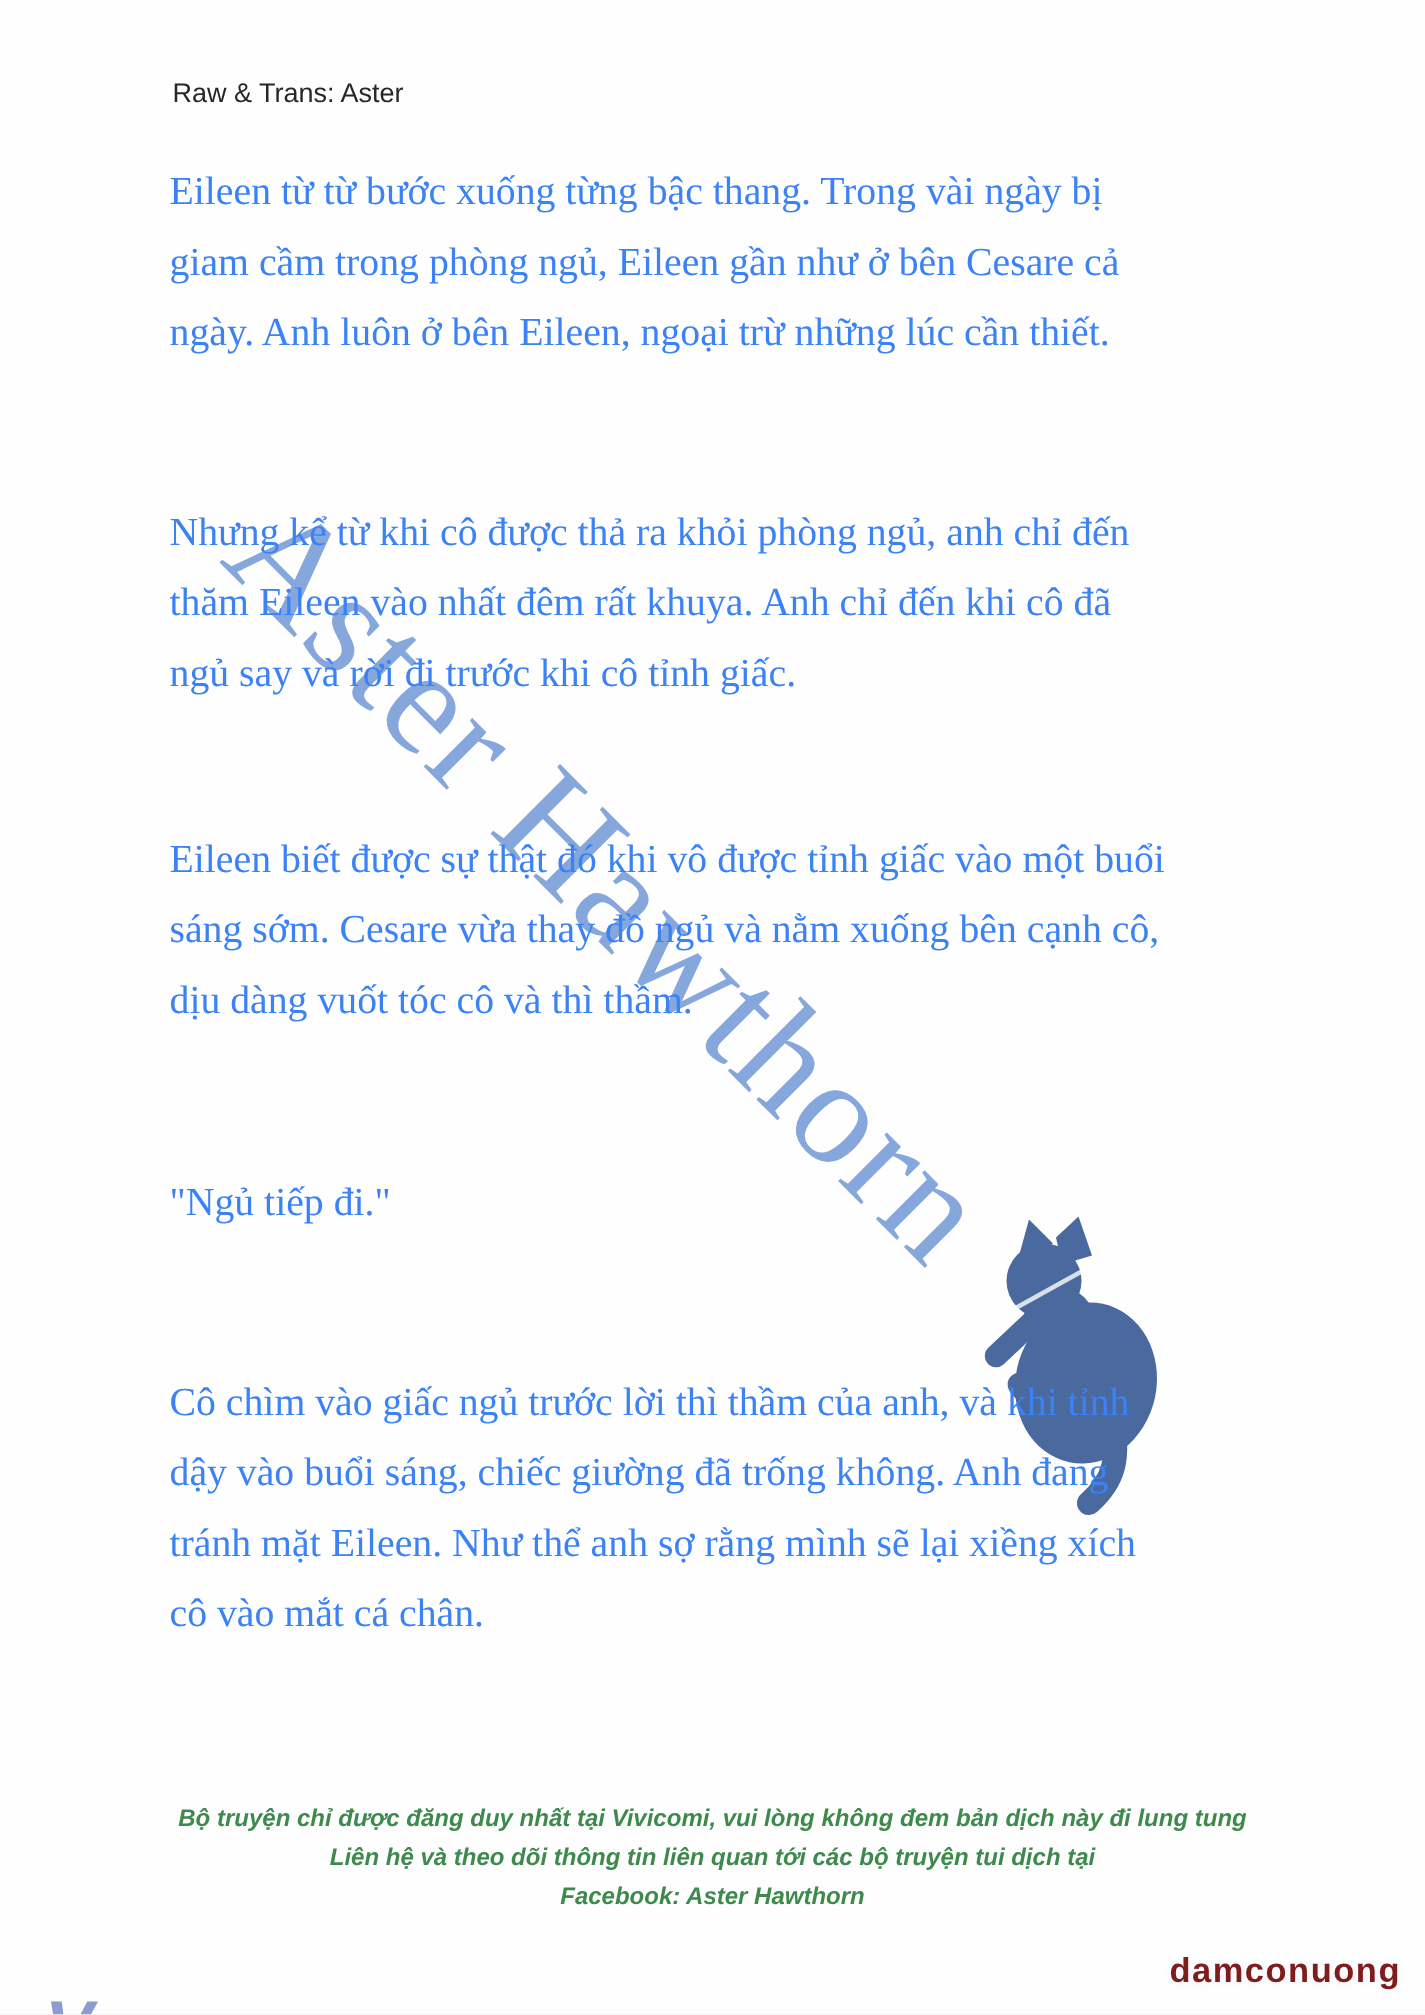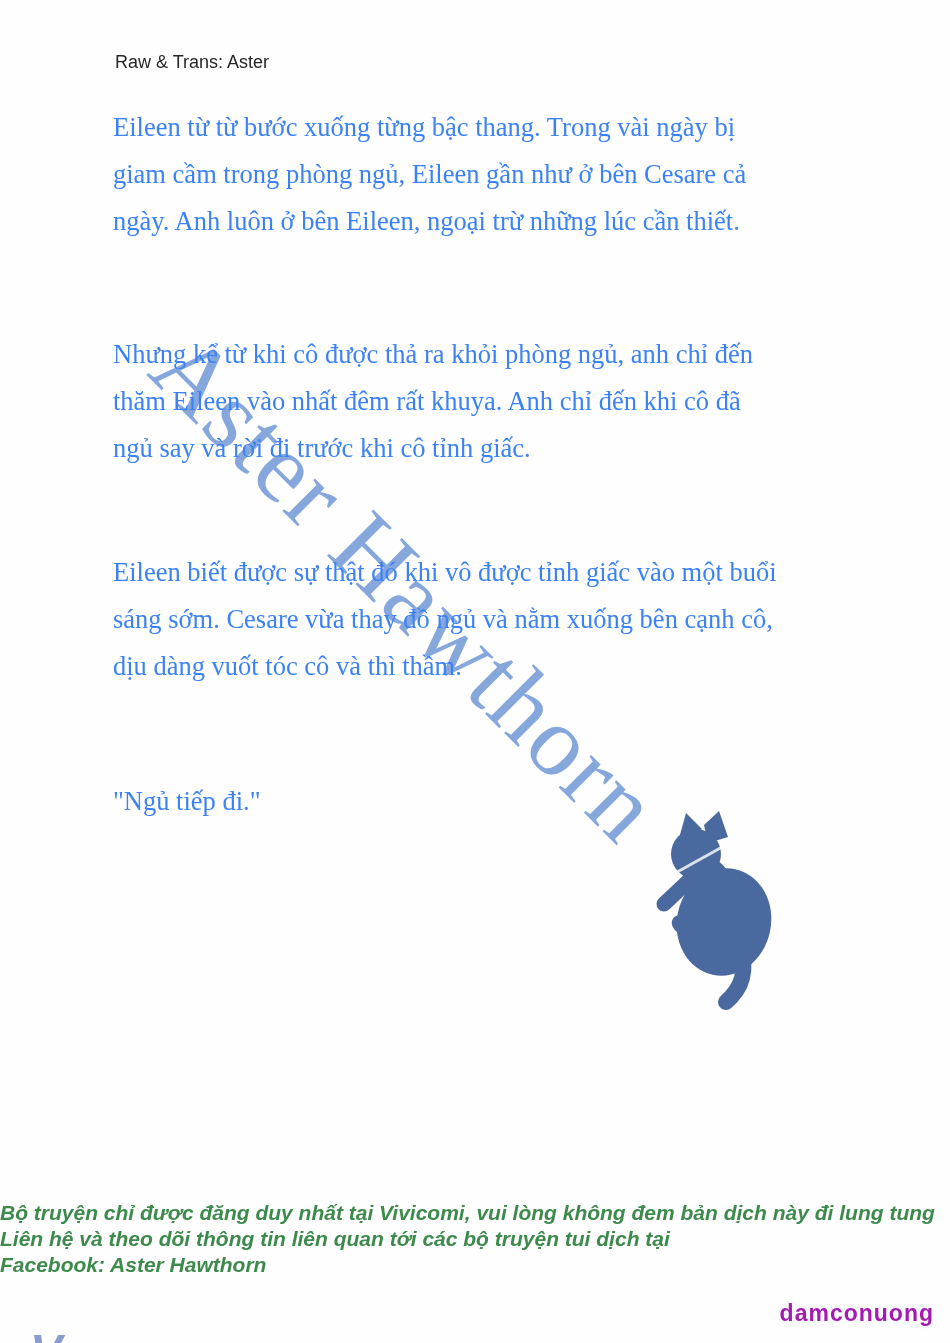--- a/index.html
+++ b/index.html
@@ -43,23 +43,24 @@
     margin:0;
   }
   .p1{top:104px;}
   .p2{top:331px;}
   .p3{top:549px;}
   .p4{top:778px;}
   .p5{top:911px;}
   
   .footer-note{
     position:absolute;left:0;top:1200px;width:950px;
+    text-align:center;
     font-family:"Liberation Sans", sans-serif;
     font-weight:bold;font-style:italic;
-    font-size:21px;line-height:26px;
+    font-size:16px;line-height:26px;
     color:#3d8a4c;
     white-space:pre-line;
   }
   
   .vcomycs{
     position:absolute;left:30px;top:1324px;
     z-index:3;
     font-family:"Liberation Sans", sans-serif;
     font-style:italic;font-weight:bold;
     font-size:39px;letter-spacing:1px;
@@ -68,21 +69,21 @@
   }
   .vcomycs::first-letter{
     font-size:48px;color:#8b9ccf;
   }
   .damconuong{
     position:absolute;right:16px;top:1300px;
     z-index:3;
     font-family:"Liberation Sans", sans-serif;
     font-weight:bold;
     font-size:23px;letter-spacing:1px;
-    color:#a21caf;
+    color:#7f1d1d;
     text-shadow:0 0 4px rgba(255,255,255,.95), 0 0 8px #e8f0fb;
   }
 </style>
 </head>
 <body>
 
 <div class="page">
 
   <div class="watermark">Aster Hawthorn</div>
 
@@ -115,20 +116,24 @@
     <p class="para p1">Eileen từ từ bước xuống từng bậc thang. Trong vài ngày bị
 giam cầm trong phòng ngủ, Eileen gần như ở bên Cesare cả
 ngày. Anh luôn ở bên Eileen, ngoại trừ những lúc cần thiết.</p>
     <p class="para p2">Nhưng kể từ khi cô được thả ra khỏi phòng ngủ, anh chỉ đến
 thăm Eileen vào nhất đêm rất khuya. Anh chỉ đến khi cô đã
 ngủ say và rời đi trước khi cô tỉnh giấc.</p>
     <p class="para p3">Eileen biết được sự thật đó khi vô được tỉnh giấc vào một buổi
 sáng sớm. Cesare vừa thay đồ ngủ và nằm xuống bên cạnh cô,
 dịu dàng vuốt tóc cô và thì thầm.</p>
     <p class="para p4">"Ngủ tiếp đi."</p>
+    <p class="para p5">Cô chìm vào giấc ngủ trước lời thì thầm của anh, và khi tỉnh
+dậy vào buổi sáng, chiếc giường đã trống không. Anh đang
+tránh mặt Eileen. Như thể anh sợ rằng mình sẽ lại xiềng xích
+cô vào mắt cá chân.</p>
 
     <div class="footer-note">Bộ truyện chỉ được đăng duy nhất tại Vivicomi, vui lòng không đem bản dịch này đi lung tung
 Liên hệ và theo dõi thông tin liên quan tới các bộ truyện tui dịch tại
 Facebook: Aster Hawthorn</div>
 
     <div class="vcomycs">Vcomycs</div>
 
     <div class="damconuong">damconuong</div>
   </div>
 

